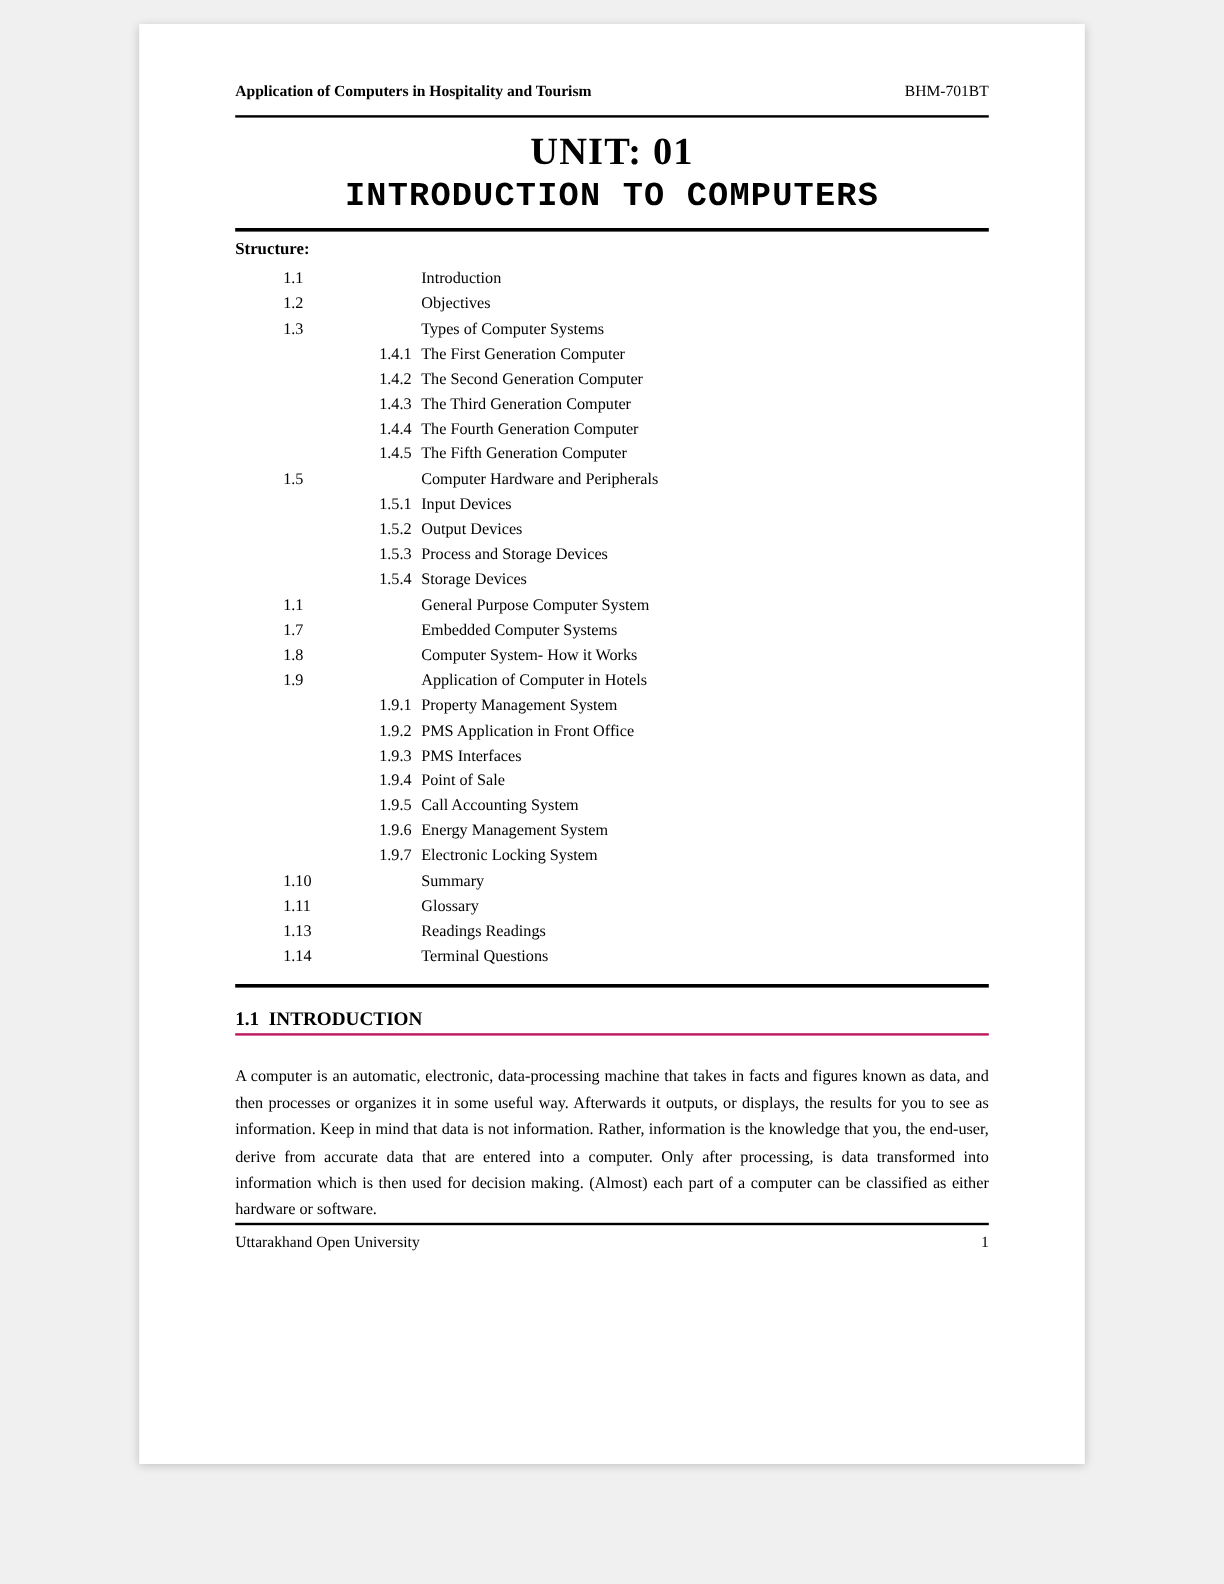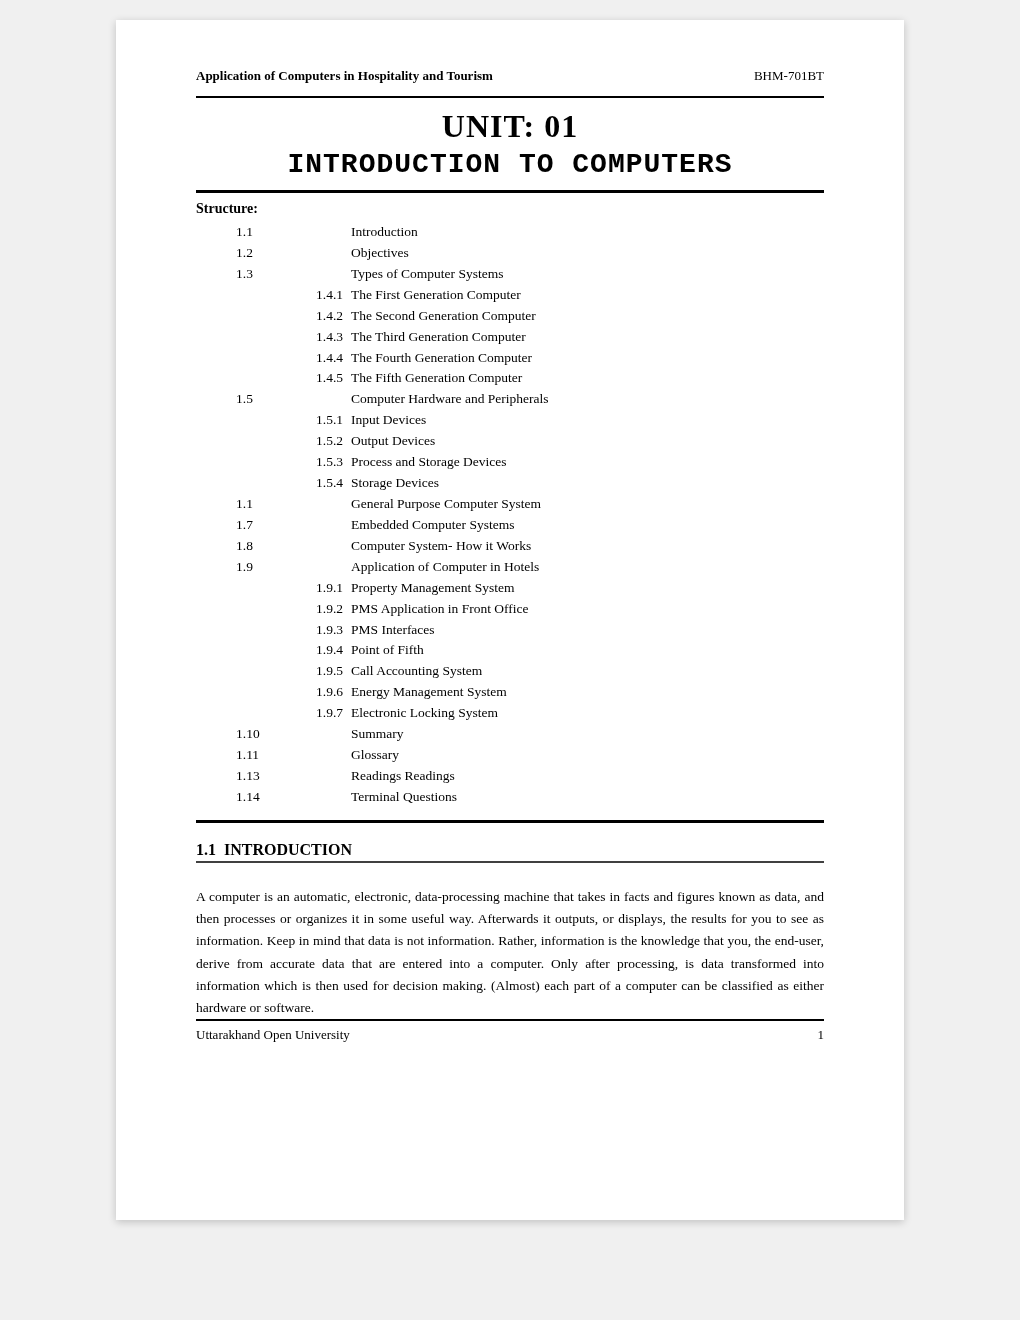--- a/index.html
+++ b/index.html
@@ -108,21 +108,21 @@
     }
 
     .toc-text {
       font-size: 13.5px;
       vertical-align: top;
     }
 
     .intro-section-header {
       margin-top: 18px;
       margin-bottom: 4px;
-      border-bottom: 2px solid #404040;
+      border-bottom: 2px solid #be185d;
       padding-bottom: 2px;
     }
 
     .intro-section-title {
       font-size: 16px;
       font-weight: bold;
     }
 
     .intro-section-number {
       font-size: 16px;
@@ -244,21 +244,21 @@
           <tr class="toc-row">
             <td class="toc-num-sub">1.9.2</td>
             <td class="toc-text">PMS Application in Front Office</td>
           </tr>
           <tr class="toc-row">
             <td class="toc-num-sub">1.9.3</td>
             <td class="toc-text">PMS Interfaces</td>
           </tr>
           <tr class="toc-row">
             <td class="toc-num-sub">1.9.4</td>
-            <td class="toc-text">Point of Fifth</td>
+            <td class="toc-text">Point of Sale</td>
           </tr>
           <tr class="toc-row">
             <td class="toc-num-sub">1.9.5</td>
             <td class="toc-text">Call Accounting System</td>
           </tr>
           <tr class="toc-row">
             <td class="toc-num-sub">1.9.6</td>
             <td class="toc-text">Energy Management System</td>
           </tr>
           <tr class="toc-row">

